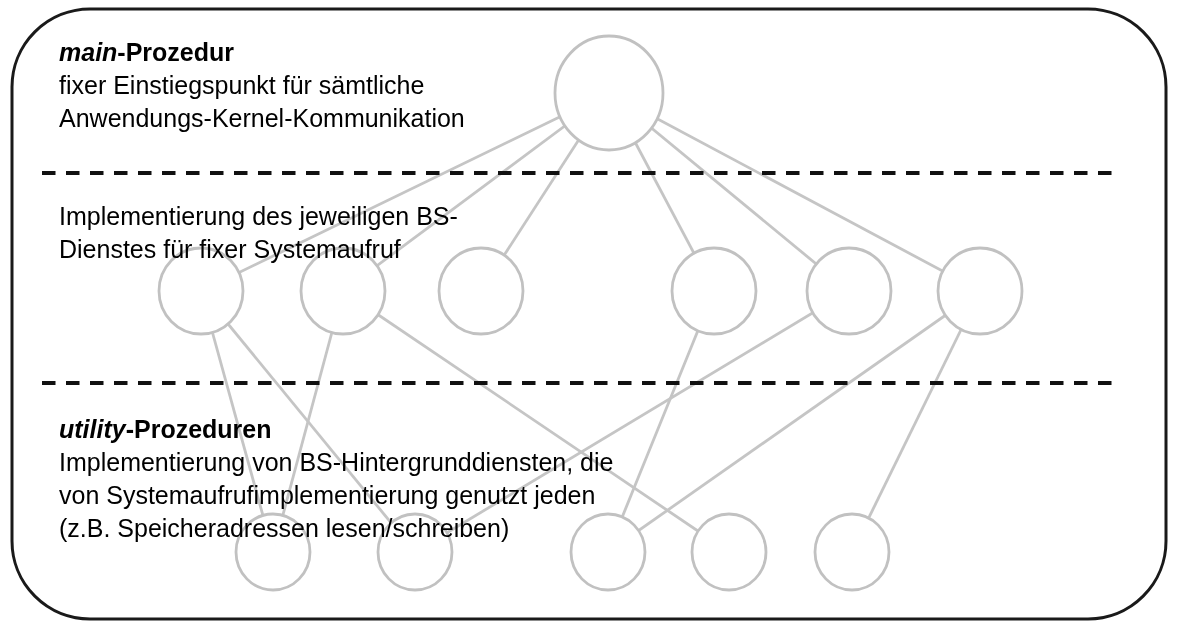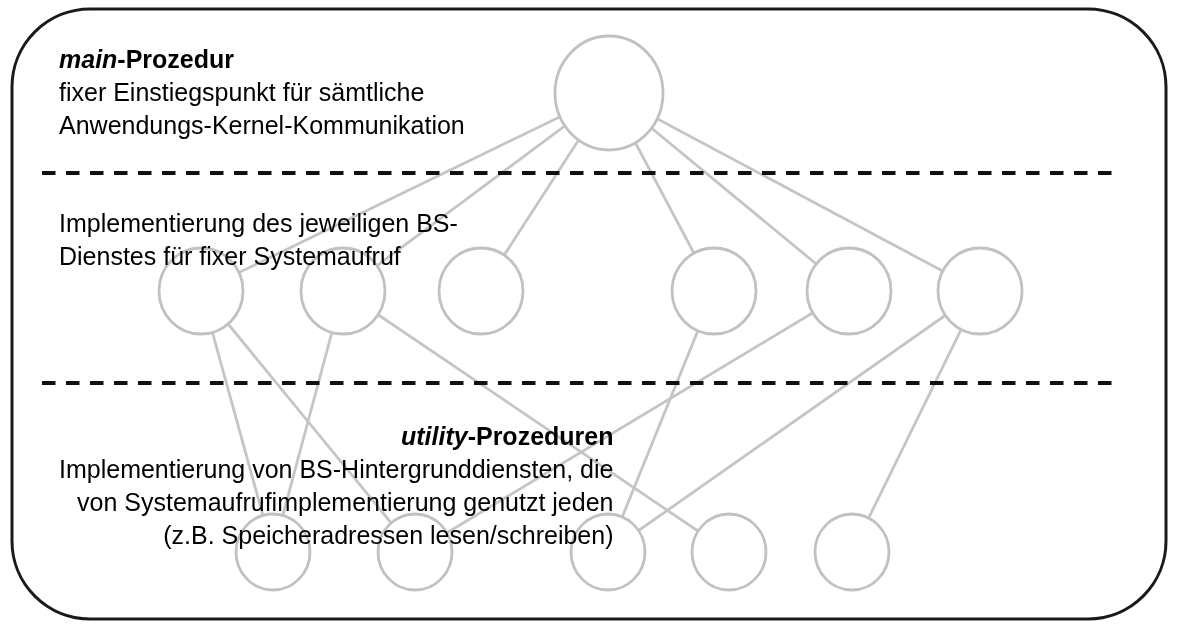--- a/index.html
+++ b/index.html
@@ -6,24 +6,24 @@
   .canvas {
     position: relative;
     width: 1178px;
     height: 628px;
     background: #ffffff;
     font-family: "Liberation Sans", sans-serif;
     color: #000000;
     overflow: hidden;
   }
   .canvas svg { position: absolute; left: 0; top: 0; width: 1178px; height: 628px; }
-  .label { position: absolute; left: 59px; font-size: 25px; line-height: 33px; white-space: nowrap; margin-top: 7px; }
+  .label { position: absolute; left: 59px; font-size: 25px; line-height: 33px; white-space: nowrap; }
   #label-main    { top: 36px; }
   #label-handler { top: 200px; }
-  #label-utility { top: 413px; text-align: right; }
+  #label-utility { top: 413px; }
   .title { font-weight: 700; }
   .title .it { font-style: italic; }
 </style>
 </head>
 <body>
 
 <div class="canvas">
 
   <svg id="graph-svg" xmlns="http://www.w3.org/2000/svg" viewBox="0 0 1178 628">
       <rect x="12" y="9" width="1154" height="610" rx="78" ry="78" fill="none" stroke="#1a1a1a" stroke-width="3"></rect>

